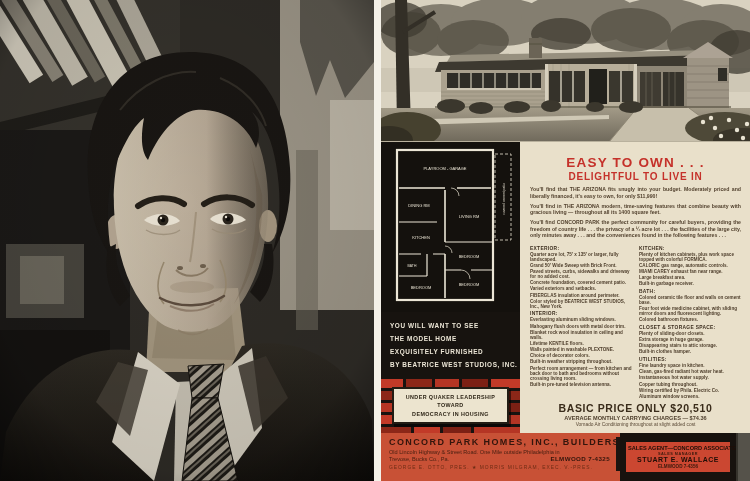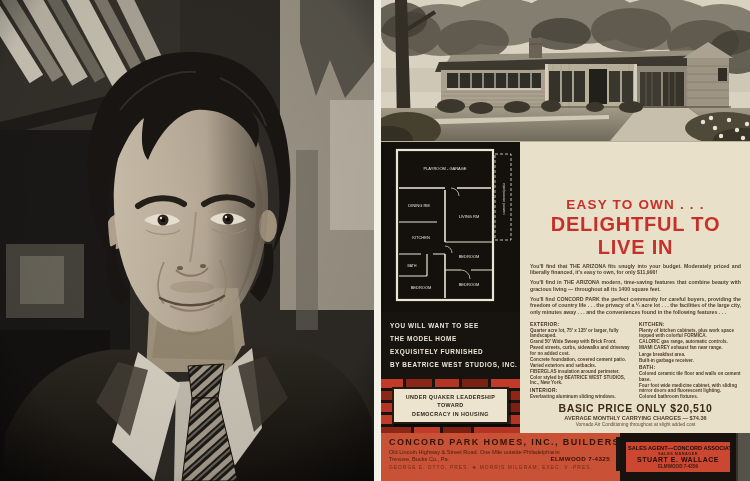--- a/index.html
+++ b/index.html
@@ -24,24 +24,24 @@
   .model-box .mb-line { font-size:6.4px; font-weight:bold; letter-spacing:.6px; line-height:2.05; white-space:nowrap; }
   .brick-band { height:55px; position:relative; overflow:hidden; background:#181310; }
   .brick-band svg { position:absolute; inset:0; }
   .plaque {
     position:absolute; left:11px; top:9px; width:117px; height:37px;
     background:#ece4cf; border:2px solid #221c14; box-shadow:2px 3px 0 rgba(0,0,0,.55);
     display:flex; flex-direction:column; justify-content:center; text-align:center;
   }
   .plaque div { font-size:5.4px; font-weight:bold; color:#2e2517; letter-spacing:.4px; line-height:1.55; }
   
-  .right-col { flex:1; padding:7px 9px 3px 10px; display:flex; flex-direction:column; overflow:hidden;margin-top:48px; }
+  .right-col { flex:1; padding:13px 9px 3px 10px; display:flex; flex-direction:column; overflow:hidden; }
   .headline { text-align:center; color:#c5312a; font-weight:bold; margin-bottom:4px; }
   .headline .h1 { font-size:13.5px; letter-spacing:1.2px; line-height:1.15; }
-  .headline .h2 { font-size:20px; letter-spacing:.8px; line-height:1.15; }
+  .headline .h2 { font-size:10px; letter-spacing:.8px; line-height:1.15; }
   .intro p { font-size:5.2px; line-height:1.25; color:#53422f; font-weight:bold; text-align:justify; margin-bottom:3.5px; }
   .features { display:flex; gap:7px; flex:1; overflow:hidden; margin-top:1px; }
   .fcol { flex:1; min-width:0; }
   .feat-h { font-size:4.9px; font-weight:bold; color:#3c2e1f; letter-spacing:.3px; margin:2.5px 0 1px; }
   .feat-items div { font-size:4.6px; line-height:1.12; color:#4e3e2c; font-weight:bold; margin-bottom:1px; }
   .price { text-align:center; margin:2px 0 3px; }
   .price .p1 { font-size:10.5px; font-weight:bold; color:#3a2c1b; letter-spacing:.6px; }
   .price .p2 { font-size:5.6px; font-weight:bold; color:#4e3e2c; margin-top:1px; }
   .price .p3 { font-size:4.8px; color:#5a4936; margin-top:1px; }
   

